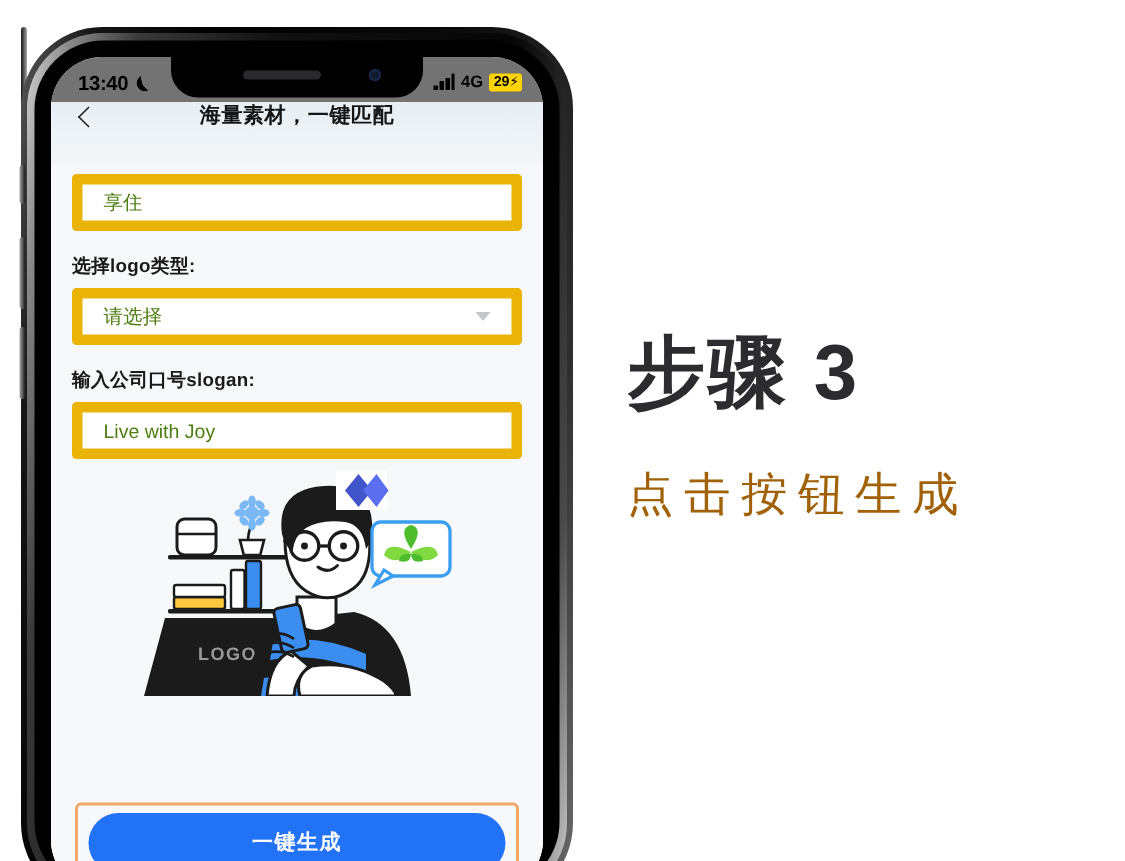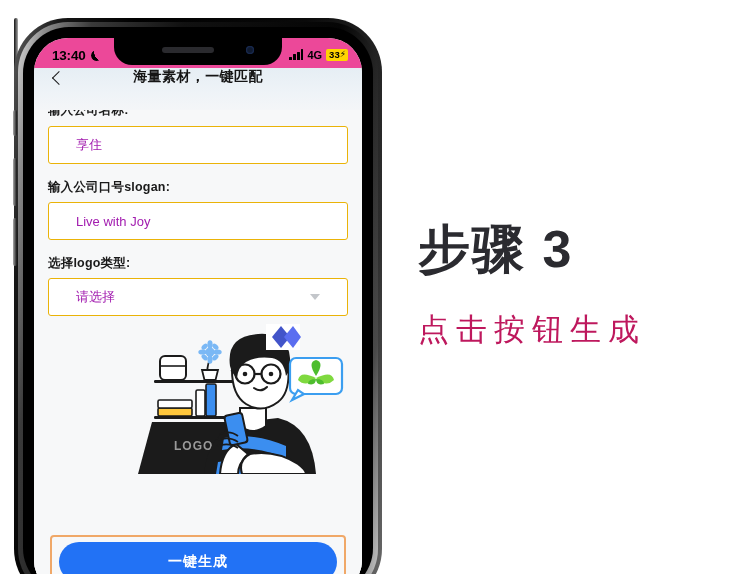--- a/index.html
+++ b/index.html
@@ -51,21 +51,21 @@
     position: absolute; left: 48px; top: 9px; width: 52px; height: 6px;
     background: #2a2a2e; border-radius: 3px;
   }
   .notch-cam {
     position: absolute; right: 28px; top: 8px; width: 8px; height: 8px;
     border-radius: 50%; background: #101a2e; box-shadow: inset 0 0 2px #2b4f9e;
   }
 
   
   .statusbar {
-    position: relative; height: 30px; width: 100%; background: #ec4899;
+    position: relative; height: 30px; width: 100%; background: #737373;
     display: flex; align-items: center; justify-content: space-between;
     padding: 4px 14px 0 18px; z-index: 30; gap: 20px;
   }
   .sb-left { display: flex; align-items: center; gap: 5px; }
   .sb-time { font-size: 13.5px; font-weight: 700; color: #000; letter-spacing: -0.2px; }
   .sb-moon { width: 11px; height: 11px; position: relative; }
   .sb-moon::before {
     content: ""; position: absolute; inset: 0; border-radius: 50%;
     background: #000;
     -webkit-mask: radial-gradient(circle at 120% 18%, transparent 62%, #000 63%);
@@ -114,33 +114,33 @@
     font-size: 12.5px; font-weight: 700; color: #1a1a1a; letter-spacing: 0.2px;
   }
   .label-clip {
     height: 10px; overflow: hidden; position: relative; margin-top: 0px;
   }
   .label-clip .field-label {
     position: absolute; left: 0; top: -8px; white-space: nowrap;
   }
   .input-box {
     margin-top: 6px; height: 38px; background: #ffffff;
-    border: 1px solid #eab308; border-radius: 3px;
-    display: flex; align-items: center; padding: 0 27px;
-    font-size: 13px; color: #a21caf;
+    border: 7px solid #eab308; border-radius: 3px;
+    display: flex; align-items: center; padding: 0 14px;
+    font-size: 13px; color: #4d7c0f;
   }
   .field-block { margin-top: 15px; }
   .select-box { justify-content: space-between; }
   .caret {
     width: 0; height: 0; border-left: 5.5px solid transparent; border-right: 5.5px solid transparent;
     border-top: 6.5px solid #c3c6ca;
   }
 
   
-  .illus-area { margin-top: 6px; display: flex; justify-content: flex-end; }
+  .illus-area { margin-top: 6px; display: flex; justify-content: center; }
 
   
   .cta-zone {
     position: absolute; left: 0; right: 0; bottom: 0; height: 64px;
     background: #f7f8f9; display: flex; align-items: center; justify-content: center;
   }
   .cta-highlight {
     width: 296px; height: 54px; border: 2.5px solid #f0a868; border-radius: 4px;
     display: flex; align-items: center; justify-content: center; background: #f7f8f9;
   }
@@ -153,21 +153,21 @@
   
   .right-panel {
     position: absolute; left: 418px; top: 0; width: 332px; height: 574px;
     display: flex; flex-direction: column; justify-content: center;
   }
   .step-title {
     font-size: 52px; font-weight: 800; color: #2b2b30;
     letter-spacing: 2px; line-height: 1; white-space: nowrap;
   }
   .step-sub {
-    margin-top: 34px; font-size: 31px; font-weight: 400; color: #be185d;
+    margin-top: 34px; font-size: 31px; font-weight: 400; color: #a16207;
     letter-spacing: 7px; white-space: nowrap;
   }
 </style>
 </head>
 <body>
 
 <div id="root">
 
   <div class="phone-wrap">
     <div class="phone-outer"></div>
@@ -192,51 +192,48 @@
         </div>
         <div class="sb-right">
           <span class="sb-bars">
               <i></i>
               <i></i>
               <i></i>
               <i></i>
             </span>
           <span class="sb-net">4G</span>
           <span class="sb-batt">
-            <span>33</span>
+            <span>29</span>
             <span class="sb-bolt">⚡</span>
           </span>
         </div>
       </div>
 
       <div class="app-header">
         <div class="back-chev"></div>
         <div class="app-title">海量素材，一键匹配</div>
       </div>
 
       <div class="app-body">
 
         <div>
-          <div class="label-clip">
-            <div class="field-label">输入公司名称:</div>
-          </div>
           <div class="input-box">享住</div>
-        </div>
-
-        <div class="field-block">
-          <div class="field-label">输入公司口号slogan:</div>
-          <div class="input-box">Live with Joy</div>
         </div>
 
         <div class="field-block">
           <div class="field-label">选择logo类型:</div>
           <div class="input-box select-box">
             <span class="placeholder">请选择</span>
             <span class="caret"></span>
           </div>
+        </div>
+
+        <div class="field-block">
+          <div class="field-label">输入公司口号slogan:</div>
+          <div class="input-box">Live with Joy</div>
         </div>
 
         <div class="illus-area">
           <svg width="216" height="152" viewBox="0 0 216 152">
 
             <rect x="22" y="58" width="84" height="3" rx="1.2" fill="#1b1b1b"></rect>
             <rect x="28" y="34" width="26" height="24" rx="5" fill="#ffffff" stroke="#1b1b1b" stroke-width="2"></rect>
             <line x1="28" y1="44" x2="54" y2="44" stroke="#1b1b1b" stroke-width="1.6"></line>
 
             <path d="M76 58 q-2 -14 2 -20" stroke="#1b1b1b" stroke-width="1.8" fill="none"></path>

